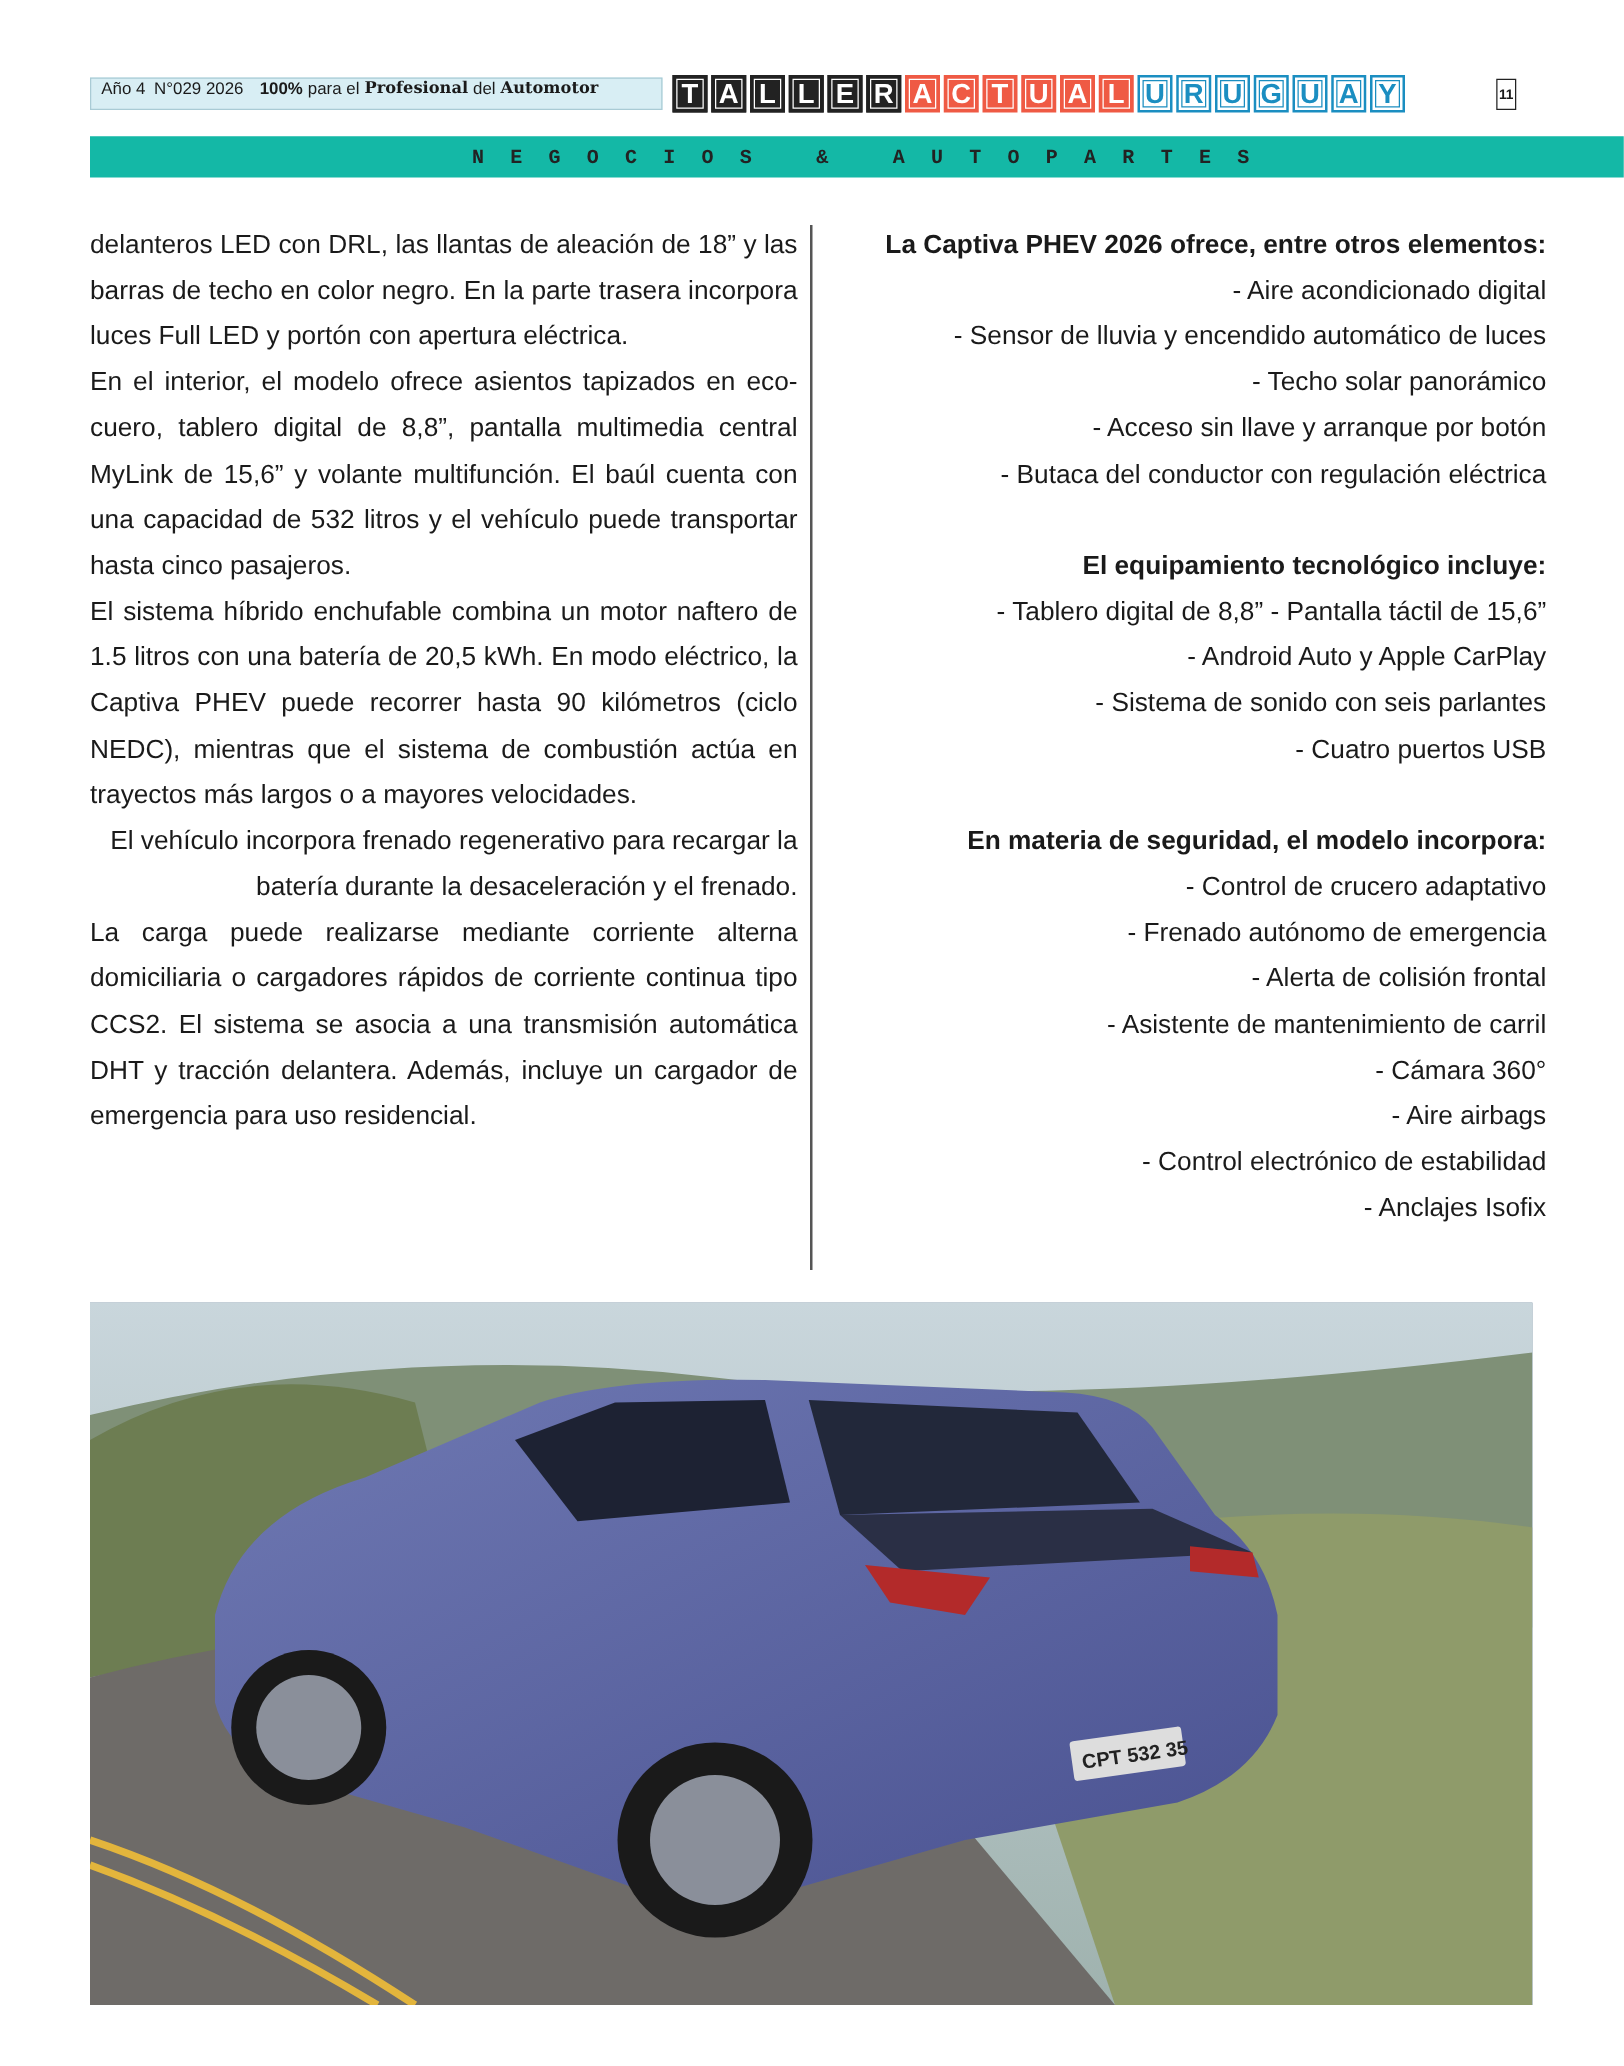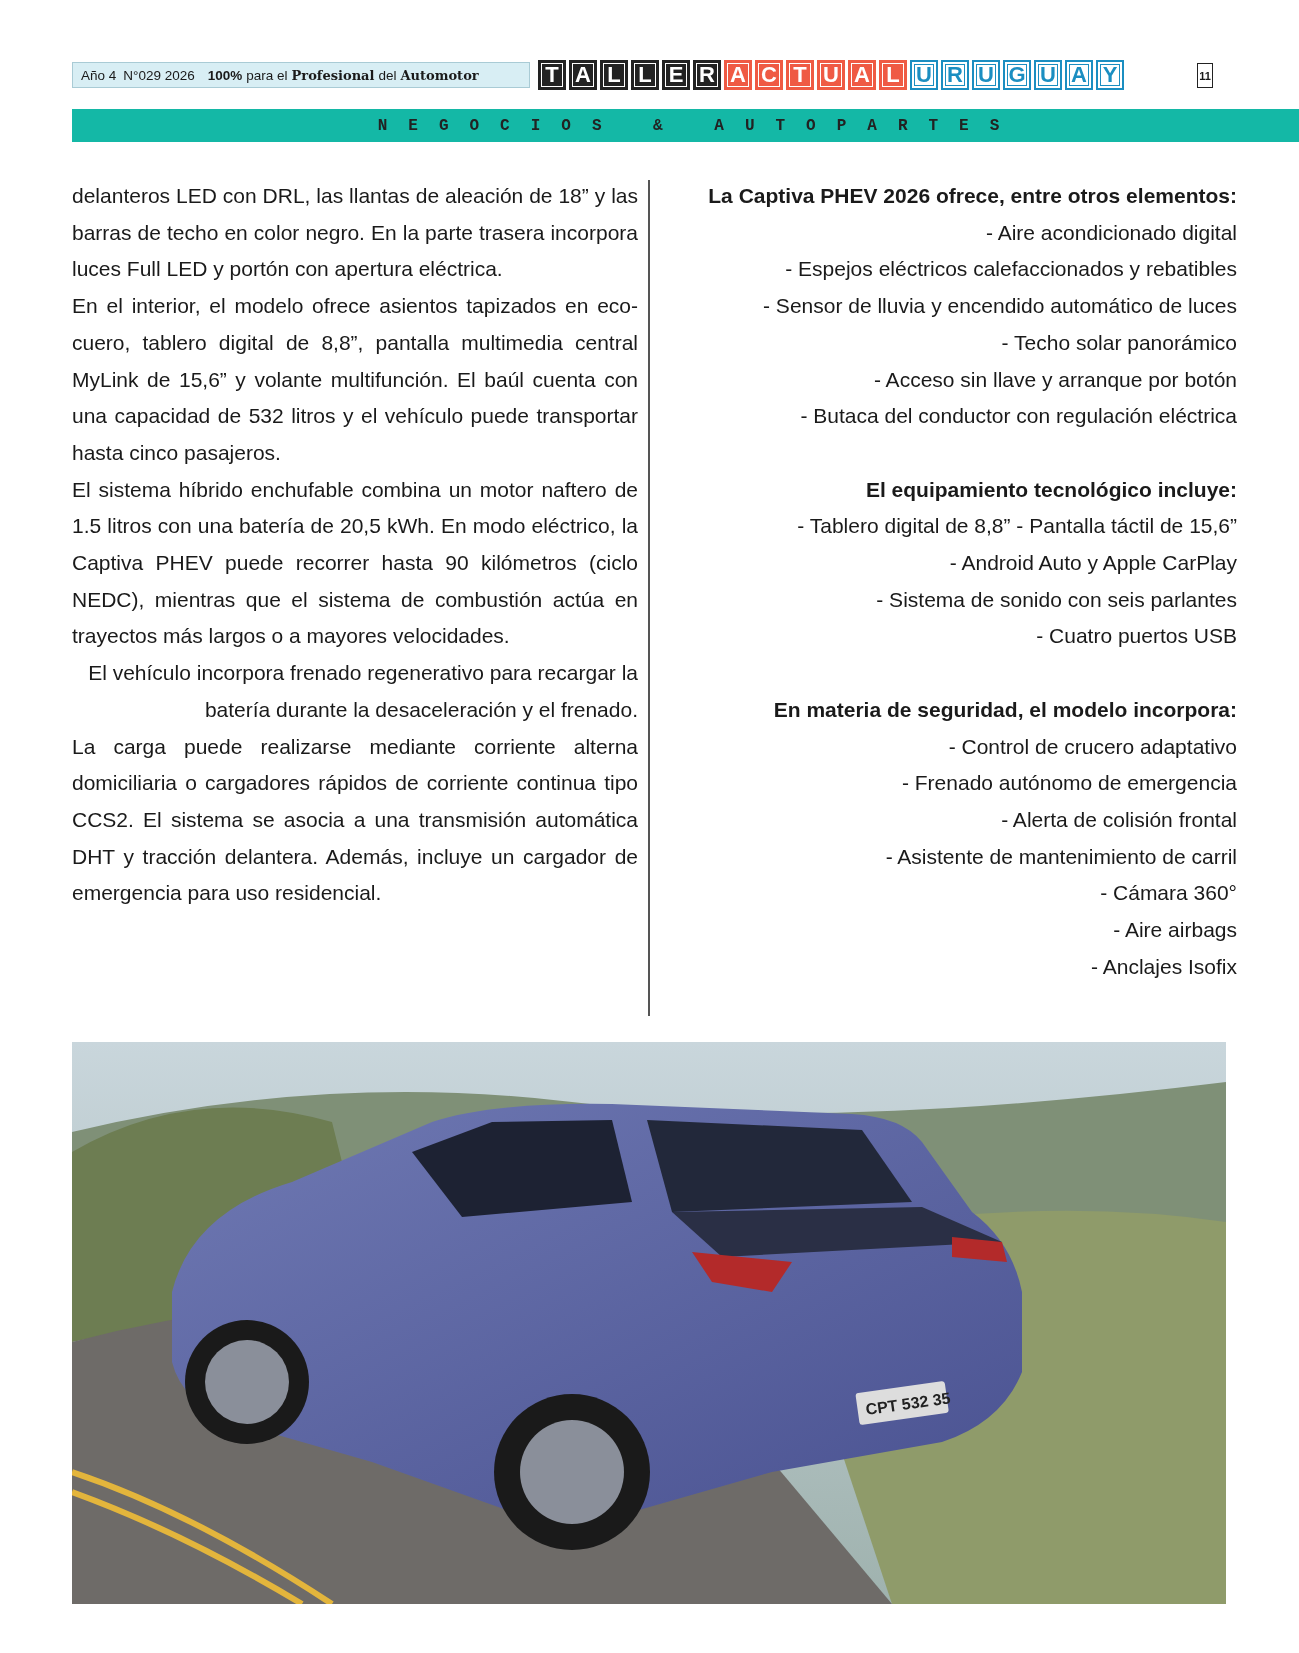--- a/index.html
+++ b/index.html
@@ -1,17 +1,17 @@
 <!DOCTYPE html>
 <html><head>
 <meta charset="utf-8">
 <style>
   html,body{margin:0;padding:0;background:#fff;}
   body{width:1299px;height:1653px;position:relative;overflow:hidden;font-family:"Liberation Sans",sans-serif;color:#1a1a1a;}
-  .hdr-left{position:absolute;left:72px;top:62px;width:458px;height:26px;background:#d8eef4;border:1px solid #a9cbd5;box-sizing:border-box;display:flex;align-items:center;padding-left:8px;font-size:13.5px;white-space:nowrap;}
+  .hdr-left{position:absolute;left:72px;top:62px;width:458px;height:26px;background:#d8eef4;border:1px solid #a9cbd5;box-sizing:border-box;display:flex;align-items:flex-start;padding-left:8px;font-size:13.5px;white-space:nowrap;}
   .hdr-left .sp{margin-right:7px;}
   .hdr-left b{font-weight:bold;}
   .hdr-left .serif{font-family:"DejaVu Serif",serif;font-weight:bold;font-size:13px;}
   .logo{position:absolute;left:538px;top:60px;height:30px;display:flex;gap:3px;}
   .tile{width:28px;height:30px;box-sizing:border-box;display:flex;align-items:center;justify-content:center;font-weight:bold;font-size:22px;font-family:"Liberation Sans",sans-serif;}
   .tile.dark{background:#222;color:#fff;border:2px solid #222;outline:1px solid #fff;outline-offset:-4px;}
   .tile.red{background:#ef5a44;color:#fff;outline:1px solid #fff;outline-offset:-4px;}
   .tile.blue{background:#fff;color:#1b8ec1;border:2px solid #1b8ec1;outline:1px solid #1b8ec1;outline-offset:-5px;}
   .pagenum{position:absolute;left:1197px;top:63px;width:16px;height:25px;border:1.5px solid #222;box-sizing:border-box;display:flex;align-items:center;justify-content:center;font-size:11px;font-weight:bold;}
   .section-bar{position:absolute;left:72px;top:109px;width:1254px;height:33px;background:#14b8a6;display:flex;align-items:center;justify-content:center;font-weight:bold;font-size:16px;letter-spacing:21px;color:#222;font-family:Liberation Mono, monospace;}
@@ -68,39 +68,39 @@
   <p>El sistema híbrido enchufable combina un motor naftero de 1.5 litros con una batería de 20,5 kWh. En modo eléctrico, la Captiva PHEV puede recorrer hasta 90 kilómetros (ciclo NEDC), mientras que el sistema de combustión actúa en trayectos más largos o a mayores velocidades.</p>
   <p style="text-align:right">El vehículo incorpora frenado regenerativo para recargar la batería durante la desaceleración y el frenado.</p>
   <p>La carga puede realizarse mediante corriente alterna domiciliaria o cargadores rápidos de corriente continua tipo CCS2. El sistema se asocia a una transmisión automática DHT y tracción delantera. Además, incluye un cargador de emergencia para uso residencial.</p>
 </div>
 
 <div class="divider"></div>
 
 <div class="col-right">
   <div class="h">La Captiva PHEV 2026 ofrece, entre otros elementos:</div>
   <div>- Aire acondicionado digital</div>
-  <div>- Espejos eléctricos calefaccionados y rebatibles</div>
   <div>- Sensor de lluvia y encendido automático de luces</div>
   <div>- Techo solar panorámico</div>
   <div>- Acceso sin llave y arranque por botón</div>
   <div>- Butaca del conductor con regulación eléctrica</div>
   <div class="gap"></div>
   <div class="h">El equipamiento tecnológico incluye:</div>
   <div>- Tablero digital de 8,8” - Pantalla táctil de 15,6”</div>
   <div>- Android Auto y Apple CarPlay</div>
   <div>- Sistema de sonido con seis parlantes</div>
   <div>- Cuatro puertos USB</div>
   <div class="gap"></div>
   <div class="h">En materia de seguridad, el modelo incorpora:</div>
   <div>- Control de crucero adaptativo</div>
   <div>- Frenado autónomo de emergencia</div>
   <div>- Alerta de colisión frontal</div>
   <div>- Asistente de mantenimiento de carril</div>
   <div>- Cámara 360°</div>
   <div>- Aire airbags</div>
+  <div>- Control electrónico de estabilidad</div>
   <div>- Anclajes Isofix</div>
 </div>
 
 <div class="photo">
   <svg width="1154" height="562" viewBox="0 0 1154 562">
     <defs>
       <linearGradient id="sky" x1="0" y1="0" x2="0" y2="1">
         <stop offset="0" stop-color="#c9d6dc"></stop>
           <stop offset="1" stop-color="#9fb2ae"></stop>
       </linearGradient>

